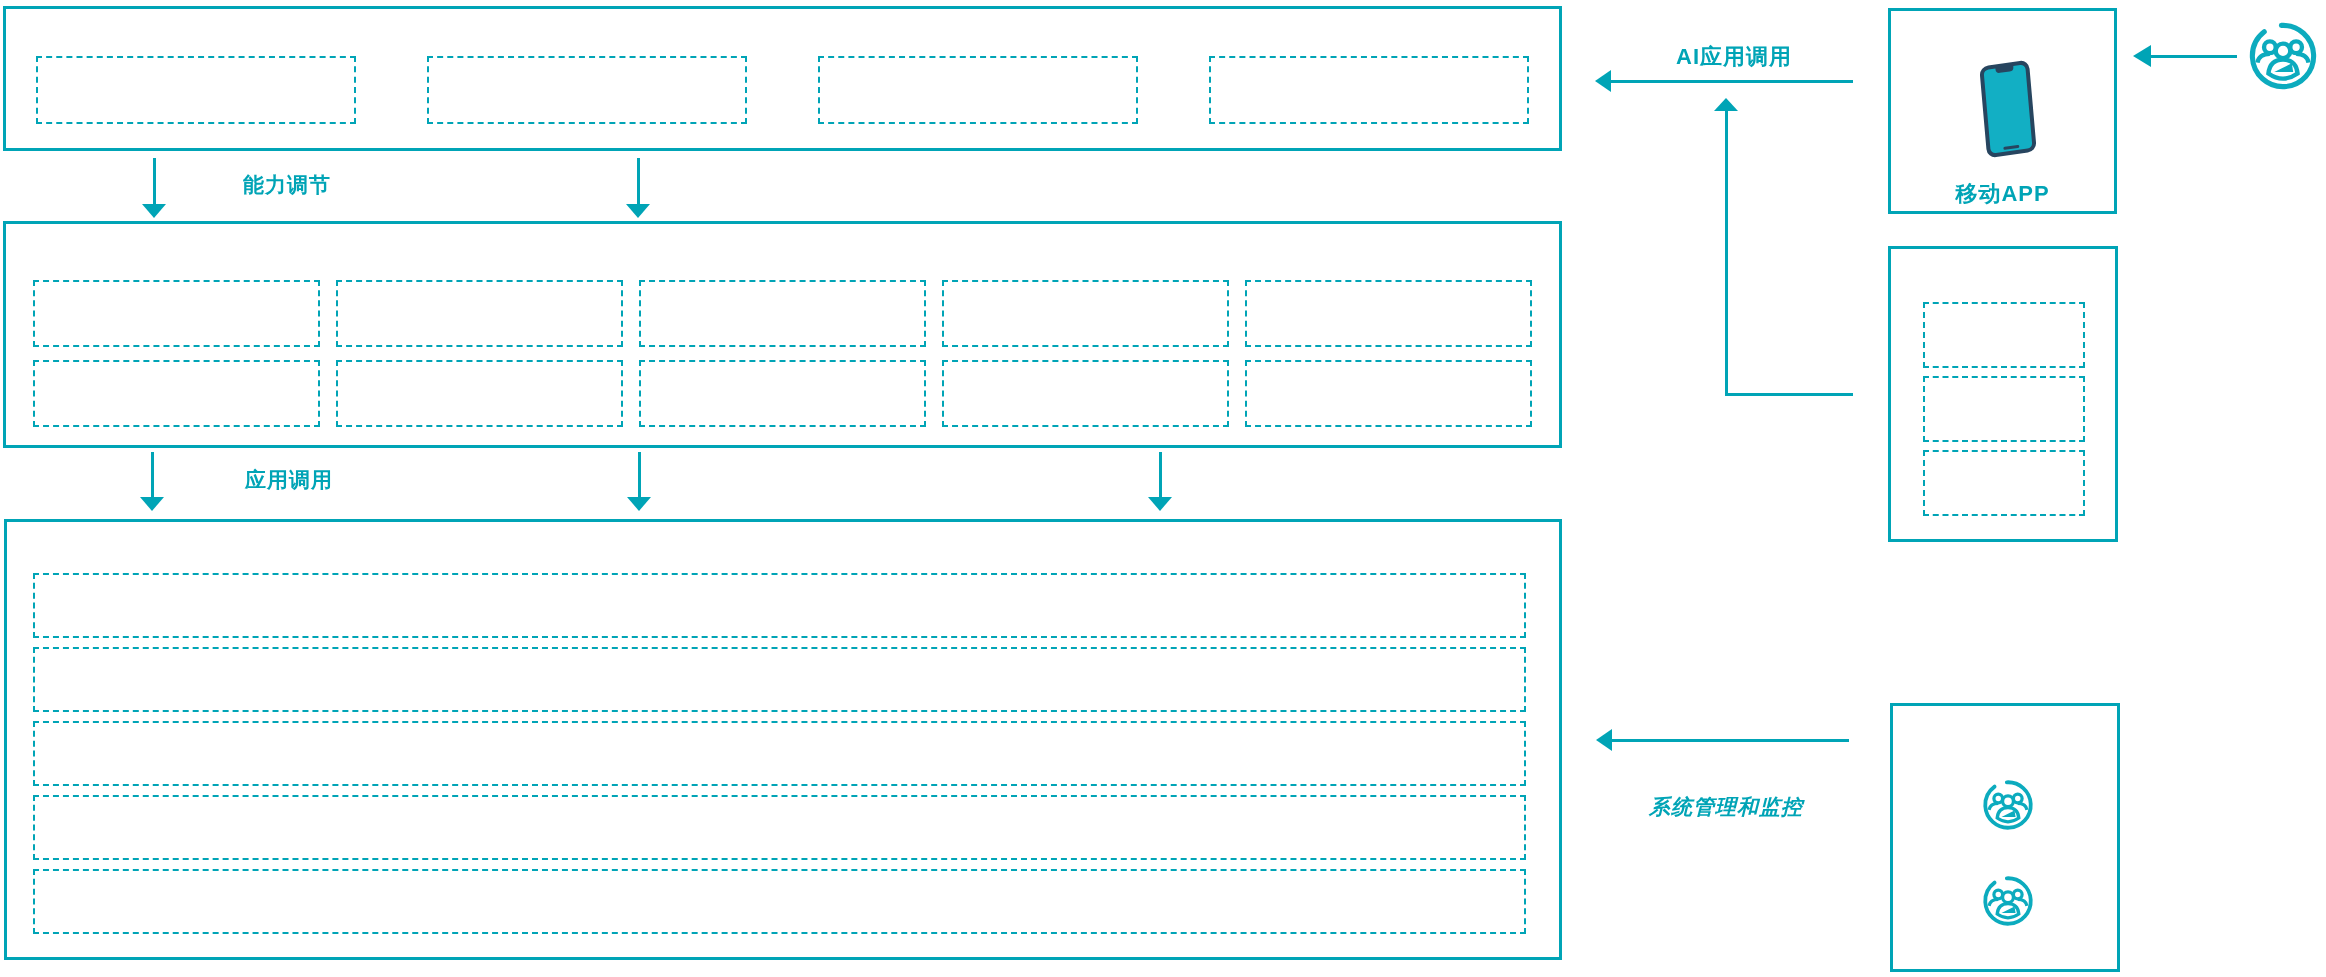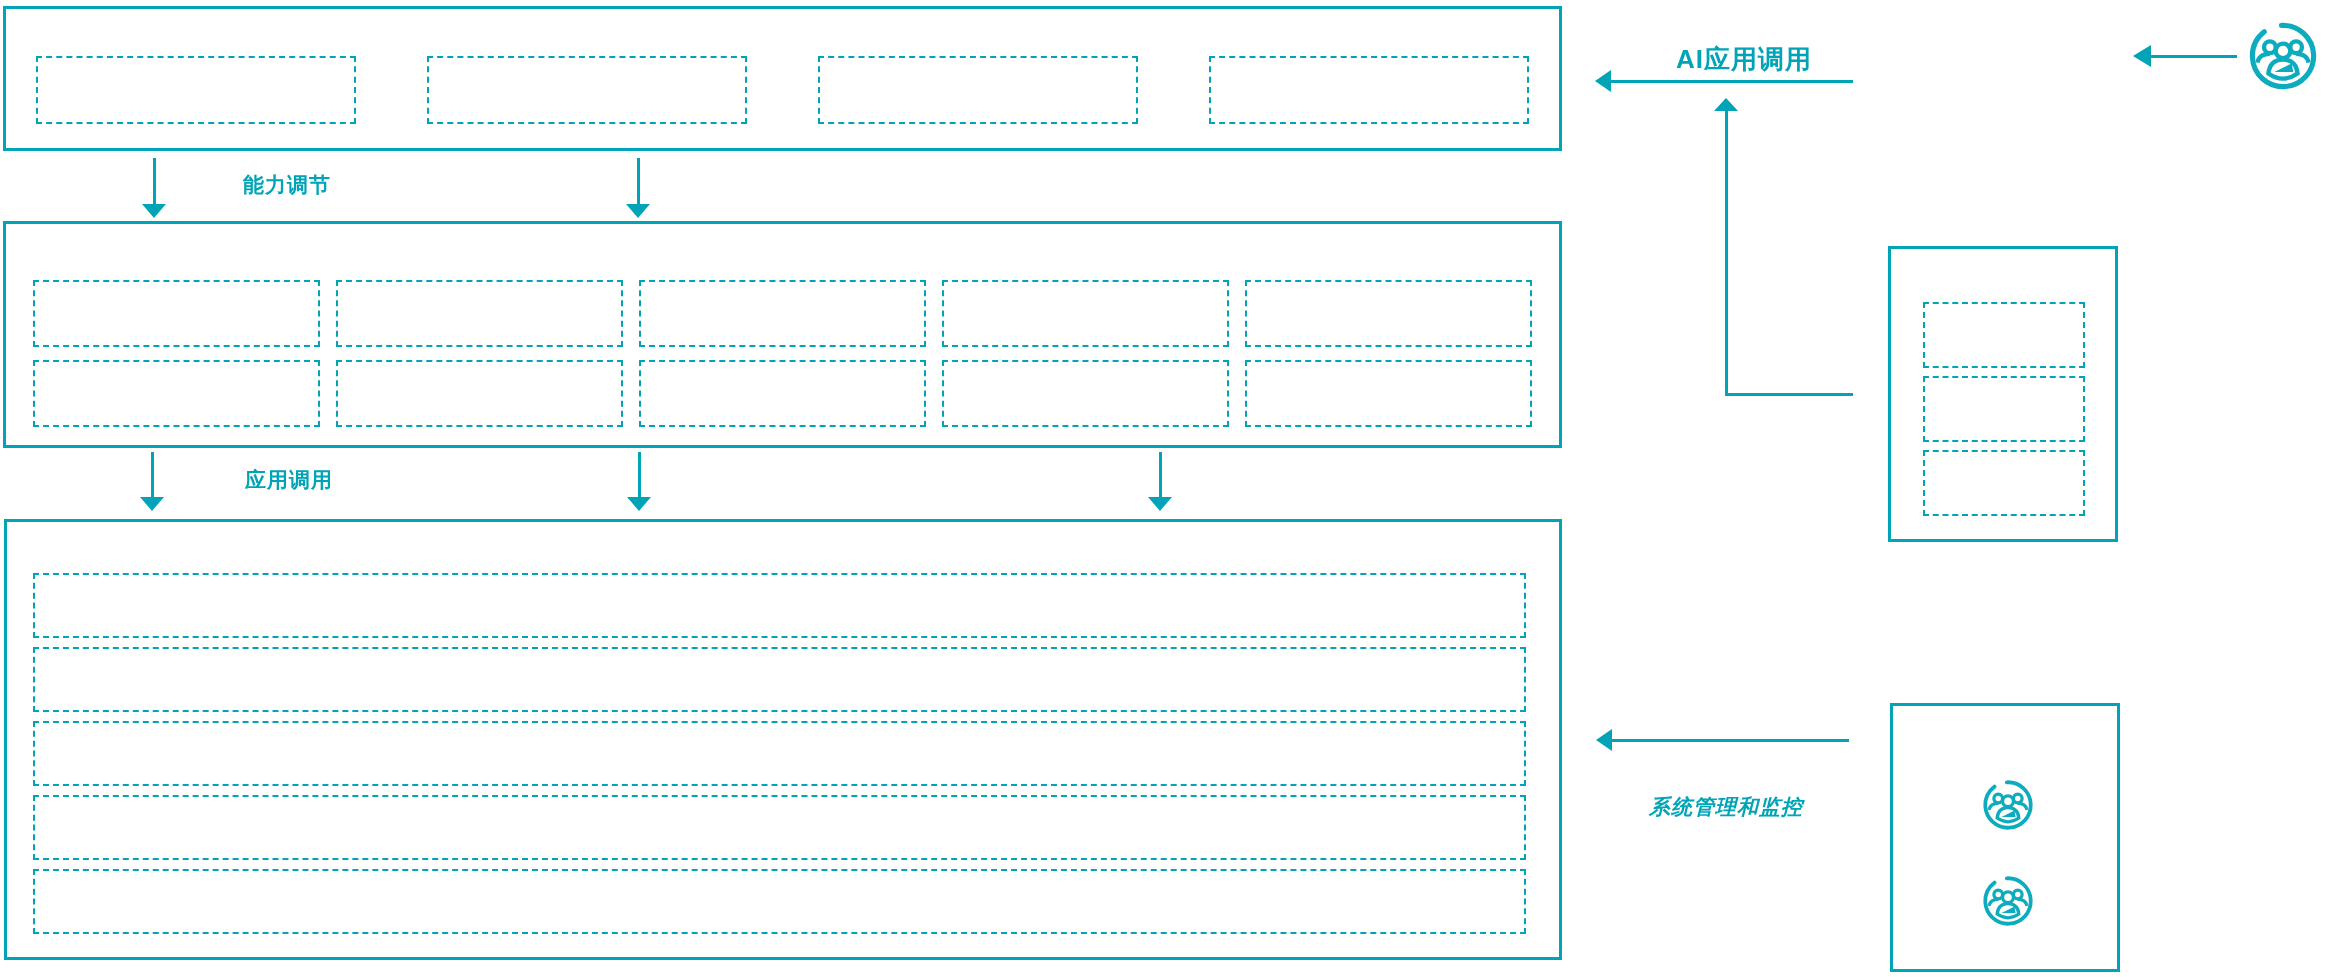--- a/index.html
+++ b/index.html
@@ -94,28 +94,35 @@
   <div class="solid-box" style="left:4px; top:519px; width:1558px; height:441px;">
     <div class="bot-inner">
         <div class="ph"></div>
         <div class="ph"></div>
         <div class="ph"></div>
         <div class="ph"></div>
         <div class="ph"></div>
       </div>
   </div>
 
-  <div class="label" style="left:1676px; top:46px; font-size:26px;">AI应用调用</div>
+  <div class="label" style="left:1676px; top:46px; font-size:22px;">AI应用调用</div>
   <div class="head head-left" style="left:1595px; top:70px;"></div>
   <div class="hline" style="left:1610px; top:80px; width:243px; height:3px;"></div>
 
   <div class="head head-up" style="left:1714px; top:98px;"></div>
   <div class="vline" style="left:1725px; top:110px; width:3px; height:285px;"></div>
   <div class="hline" style="left:1725px; top:393px; width:128px; height:3px;"></div>
 
+  <div class="solid-box" style="left:1888px; top:8px; width:229px; height:206px;">
+    <div class="phone">
+      <span class="phone-notch"></span>
+      <span class="phone-home"></span>
+    </div>
+    <div class="mobile-label">移动APP</div>
+  </div>
 
   <div class="head head-left" style="left:2133px; top:45px; border-right-width:18px;"></div>
   <div class="hline" style="left:2150px; top:55px; width:87px; height:3px;"></div>
 
   <svg class="gicon" style="left:2248px; top:21px;" width="70" height="70" viewBox="0 0 96 96">
     <circle cx="48" cy="48" r="42" fill="none" stroke="currentColor" stroke-width="7" stroke-dasharray="238 26" transform="rotate(-93 48 48)" stroke-linecap="round"></circle>
     <g fill="none" stroke="currentColor" stroke-width="6">
       <circle cx="30" cy="36" r="8" fill="#fff"></circle>
       <path d="M13,57 Q15,45 30,45" fill="#fff"></path>
       <circle cx="66" cy="36" r="8" fill="#fff"></circle>

